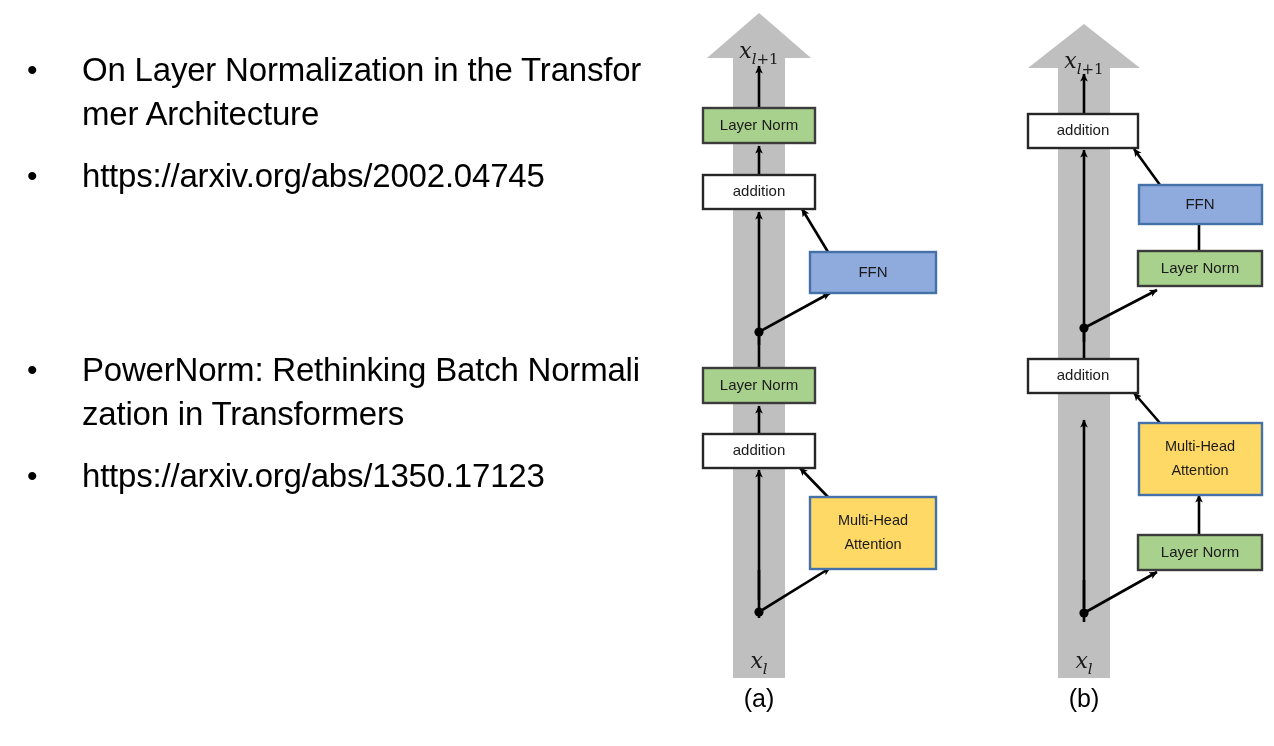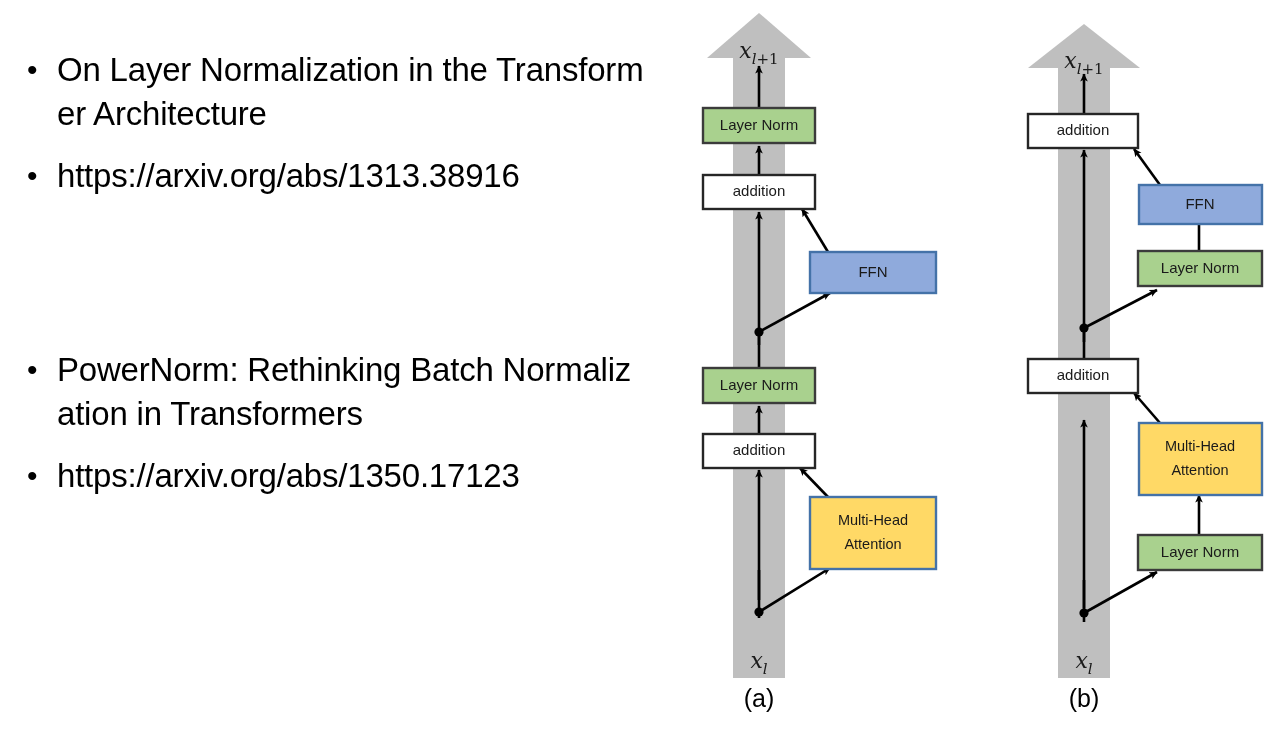--- a/index.html
+++ b/index.html
@@ -47,20 +47,21 @@
     padding-left: 3px;
     color: #000;
   }
   .bullet-text {
     flex: 1 1 auto;
     font-size: 33px;
     line-height: 44px;
     letter-spacing: -0.2px;
     color: #000;
     word-break: break-all;
+    margin-left: 25px;
   }
 
   
   #diagram {
     position: absolute;
     left: 660px;
     top: 0;
     width: 614px;
     height: 746px;
   }
@@ -110,21 +111,21 @@
 
 <div id="bullets-column">
 
   <div class="bullet-group" id="bullet-group-1">
     <div class="bullet-item">
       <span class="bullet-glyph">•</span>
       <span class="bullet-text">On Layer Normalization in the Transformer Architecture</span>
     </div>
     <div class="bullet-item">
       <span class="bullet-glyph">•</span>
-      <span class="bullet-text">https://arxiv.org/abs/1313.38916</span>
+      <span class="bullet-text">https://arxiv.org/abs/2002.04745</span>
     </div>
   </div>
 
   <div class="bullet-group" id="bullet-group-2">
     <div class="bullet-item">
       <span class="bullet-glyph">•</span>
       <span class="bullet-text">PowerNorm: Rethinking Batch Normalization in Transformers</span>
     </div>
     <div class="bullet-item">
       <span class="bullet-glyph">•</span>

